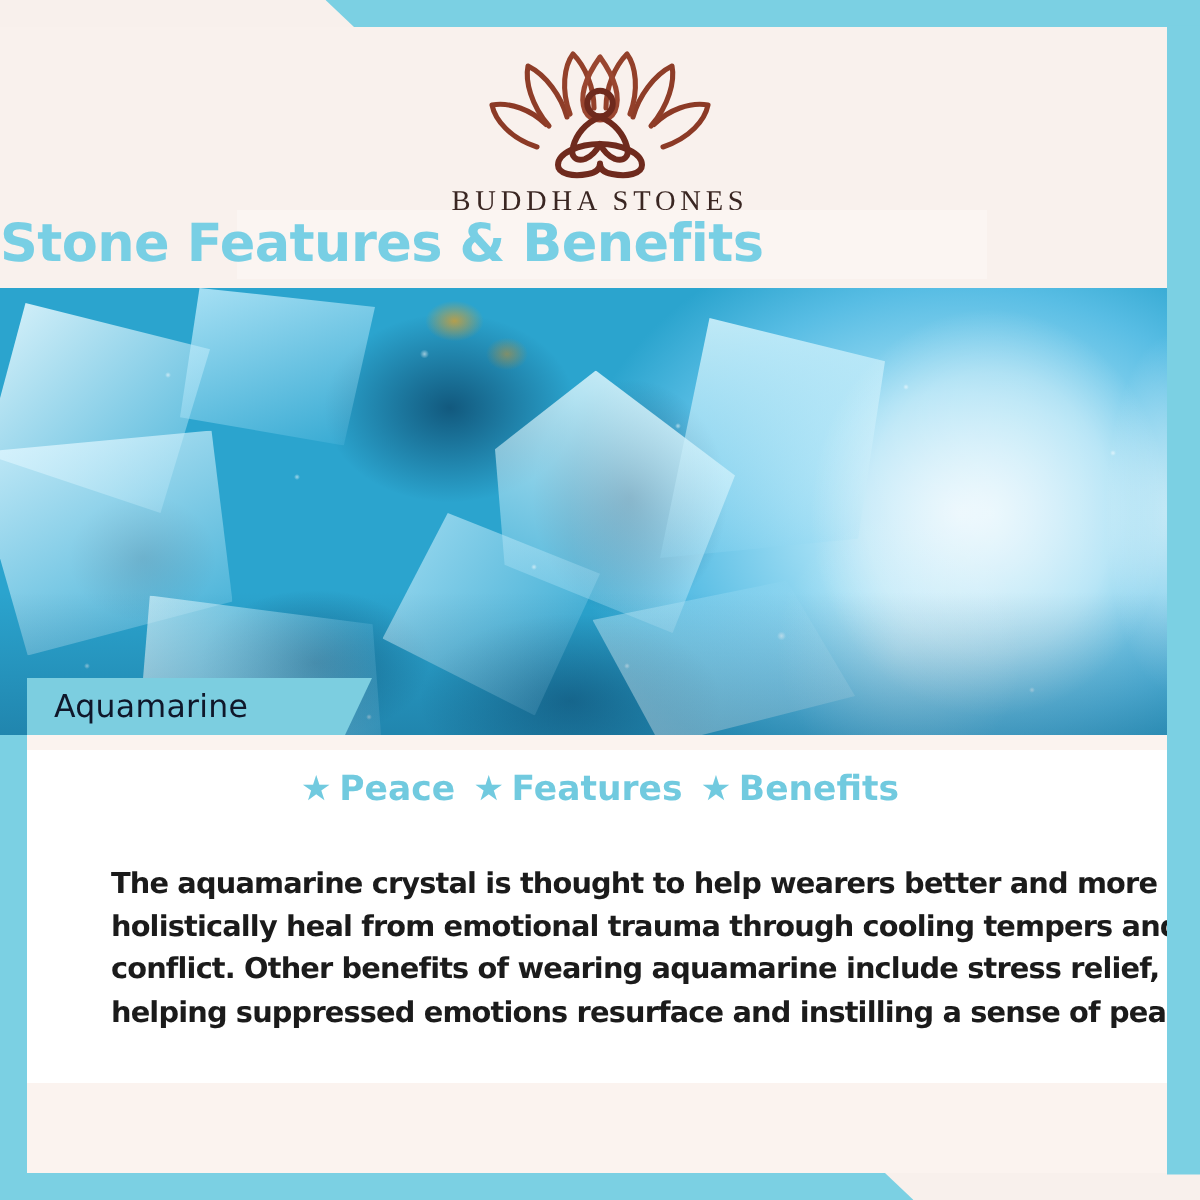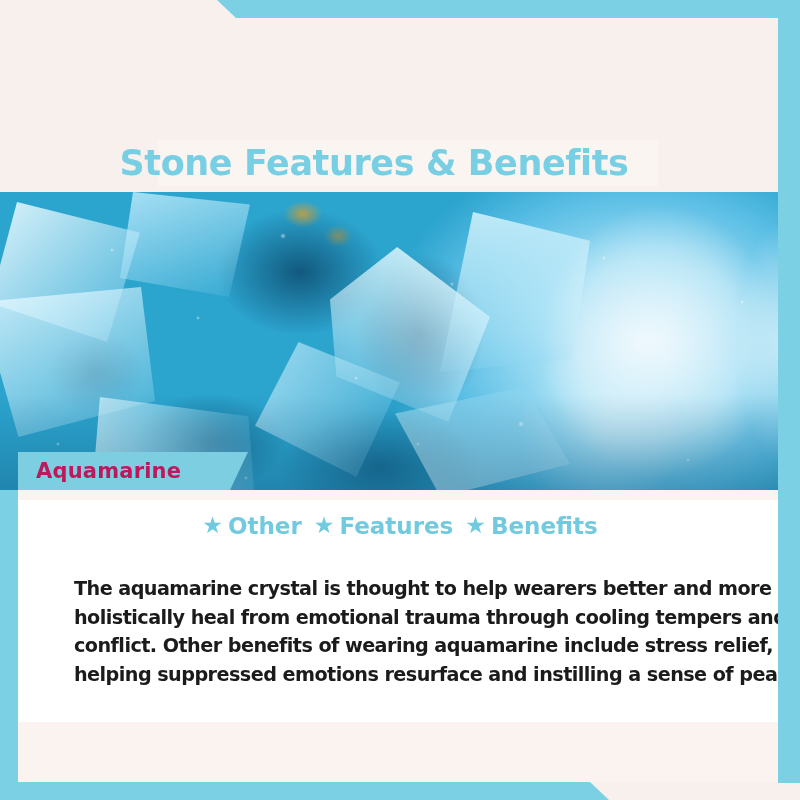--- a/index.html
+++ b/index.html
@@ -99,21 +99,21 @@
     width: 500px;
     height: 46px;
     background: #fbf5f2;
     z-index: 3;
   }
   .title-text {
     position: absolute;
     top: 140px;
     left: 0;
     width: 748px;
-    text-align: center;
+    text-align: left;
     font-family: "DejaVu Sans", sans-serif;
     font-weight: 700;
     font-size: 35px;
     letter-spacing: -0.4px;
     color: #78cfe4;
     z-index: 4;
     line-height: 46px;
   }
 
   
@@ -145,24 +145,24 @@
     clip-path: polygon(0 0, 230px 0, 212px 38px, 0 38px);
     z-index: 5;
   }
   .caption-label {
     position: absolute;
     left: 36px;
     top: 452px;
     height: 42px;
     line-height: 38px;
     font-family: "DejaVu Sans", sans-serif;
-    font-weight: 700;
+    font-weight: 400;
     font-size: 21px;
     letter-spacing: 0.2px;
-    color: #be185d;
+    color: #0f172a;
     z-index: 6;
   }
 
   
   .body-area {
     position: absolute;
     top: 490px;
     left: 0;
     width: 800px;
     height: 292px;
@@ -288,32 +288,59 @@
     </div>
 
     <div class="photo-layer" style="background:
            radial-gradient(ellipse 26px 18px at 303px 22px, rgba(214,158,48,.80) 0%, rgba(214,158,48,0) 75%),
            radial-gradient(ellipse 18px 14px at 338px 44px, rgba(200,142,44,.55) 0%, rgba(200,142,44,0) 78%);">
     </div>
 
     <div class="photo-layer" style="background: linear-gradient(to bottom, rgba(0,0,0,0) 68%, rgba(9,63,100,.30) 100%);"></div>
   </div>
 
+  <div class="header">
+    <div class="logo-wrap">
+      <svg class="logo-mark" width="180" height="96" viewBox="0 0 180 96" aria-hidden="true">
+        <g fill="none" stroke="#7a2f21" stroke-width="3.4" stroke-linecap="round" stroke-linejoin="round">
+
+          <path d="M48 72 C30 66 20 54 18 44 C30 42 44 47 54 57" stroke="#8c3a26"></path>
+          <path d="M56 58 C44 44 40 28 42 18 C54 24 64 38 68 52" stroke="#8e3d28"></path>
+          <path d="M70 50 C64 34 66 18 72 10 C80 18 86 32 86 46" stroke="#93402a"></path>
+
+          <path d="M132 72 C150 66 160 54 162 44 C150 42 136 47 126 57" stroke="#8c3a26"></path>
+          <path d="M124 58 C136 44 140 28 138 18 C126 24 116 38 112 52" stroke="#8e3d28"></path>
+          <path d="M110 50 C116 34 114 18 108 10 C100 18 94 32 94 46" stroke="#93402a"></path>
+
+          <path d="M90 12 C80 26 76 38 80 48 C84 56 96 56 100 48 C104 38 100 26 90 12 Z" stroke="#9a4630"></path>
+        </g>
+        <g fill="none" stroke="#6f2a1d" stroke-width="4" stroke-linecap="round" stroke-linejoin="round">
+
+          <circle cx="90" cy="43" r="8.5"></circle>
+
+          <path d="M90 52 C80 56 74 64 72 72 C70 78 74 82 80 80 C85 78 88 74 90 70 C92 74 95 78 100 80 C106 82 110 78 108 72 C106 64 100 56 90 52 Z"></path>
+
+          <path d="M90 70 C76 70 62 76 62 84 C62 90 72 92 82 90 C88 89 90 86 90 83 C90 86 92 89 98 90 C108 92 118 90 118 84 C118 76 104 70 90 70 Z"></path>
+        </g>
+      </svg>
+      <span class="logo-word">BUDDHA STONES</span>
+    </div>
+  </div>
 
   <div class="title-plate"></div>
   <div class="title-text">Stone Features &amp; Benefits</div>
 
   <div class="caption"></div>
   <div class="caption-label">Aquamarine</div>
 
   <div class="body-area"></div>
   <div class="body-card"></div>
 
   <div class="keywords">
-    <span class="kw-star">★</span><span class="kw">Other</span><span class="kw-star">★</span><span class="kw">Features</span><span class="kw-star">★</span><span class="kw">Benefits</span>
+    <span class="kw-star">★</span><span class="kw">Peace</span><span class="kw-star">★</span><span class="kw">Features</span><span class="kw-star">★</span><span class="kw">Benefits</span>
   </div>
 
   <p class="paragraph">The aquamarine crystal is thought to help wearers better and more holistically heal from emotional trauma through cooling tempers and conflict. Other benefits of wearing aquamarine include stress relief, helping suppressed emotions resurface and instilling a sense of peace.</p>
 
   <div class="band-top"></div>
   <div class="band-right"></div>
   <div class="band-left"></div>
   <div class="band-bottom"></div>
 
 </div>

